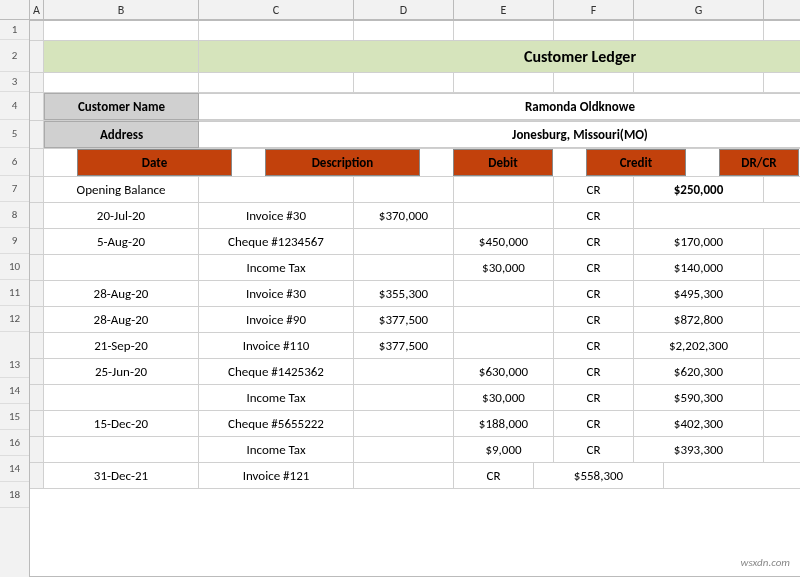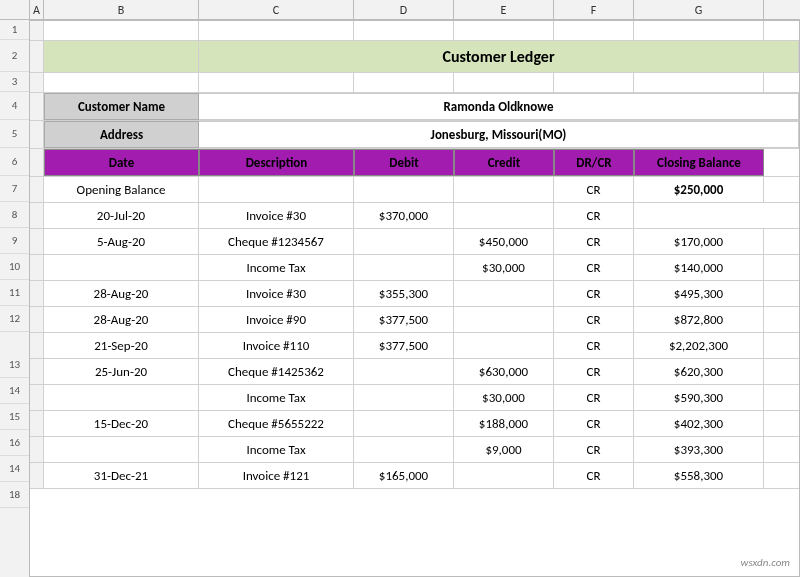--- a/index.html
+++ b/index.html
@@ -115,24 +115,25 @@
     }
 
     .header-label {
       background: #d0d0d0;
       font-weight: bold;
       justify-content: center;
       border: 1px solid #aaa;
     }
 
     .col-header-green {
-      background: #a21caf;
+      background: #c2410c;
       font-weight: bold;
       justify-content: center;
       border: 1px solid #888;
+      margin-left: 33px;
     }
 
     .merged-value {
       justify-content: center;
       font-weight: bold;
     }
 
     .watermark {
       position: absolute;
       bottom: 8px;
@@ -328,21 +329,20 @@
             <div class="cell col-c cell-center">Income Tax</div>
             <div class="cell col-d cell-center"></div>
             <div class="cell col-e cell-center">$9,000</div>
             <div class="cell col-f cell-center">CR</div>
             <div class="cell col-g cell-center">$393,300</div>
           </div>
           <div class="sheet-row" style="height: 26px; min-height: 26px;">
             <div class="cell col-a"></div>
             <div class="cell col-b cell-center">31-Dec-21</div>
             <div class="cell col-c cell-center">Invoice #121</div>
-            <div class="cell col-d cell-center">$165,000</div>
             <div class="cell col-e cell-center"></div>
             <div class="cell col-f cell-center">CR</div>
             <div class="cell col-g cell-center">$558,300</div>
           </div>
         </div>
 
     </div>
   </div>
 
   <div class="watermark">wsxdn.com</div>

